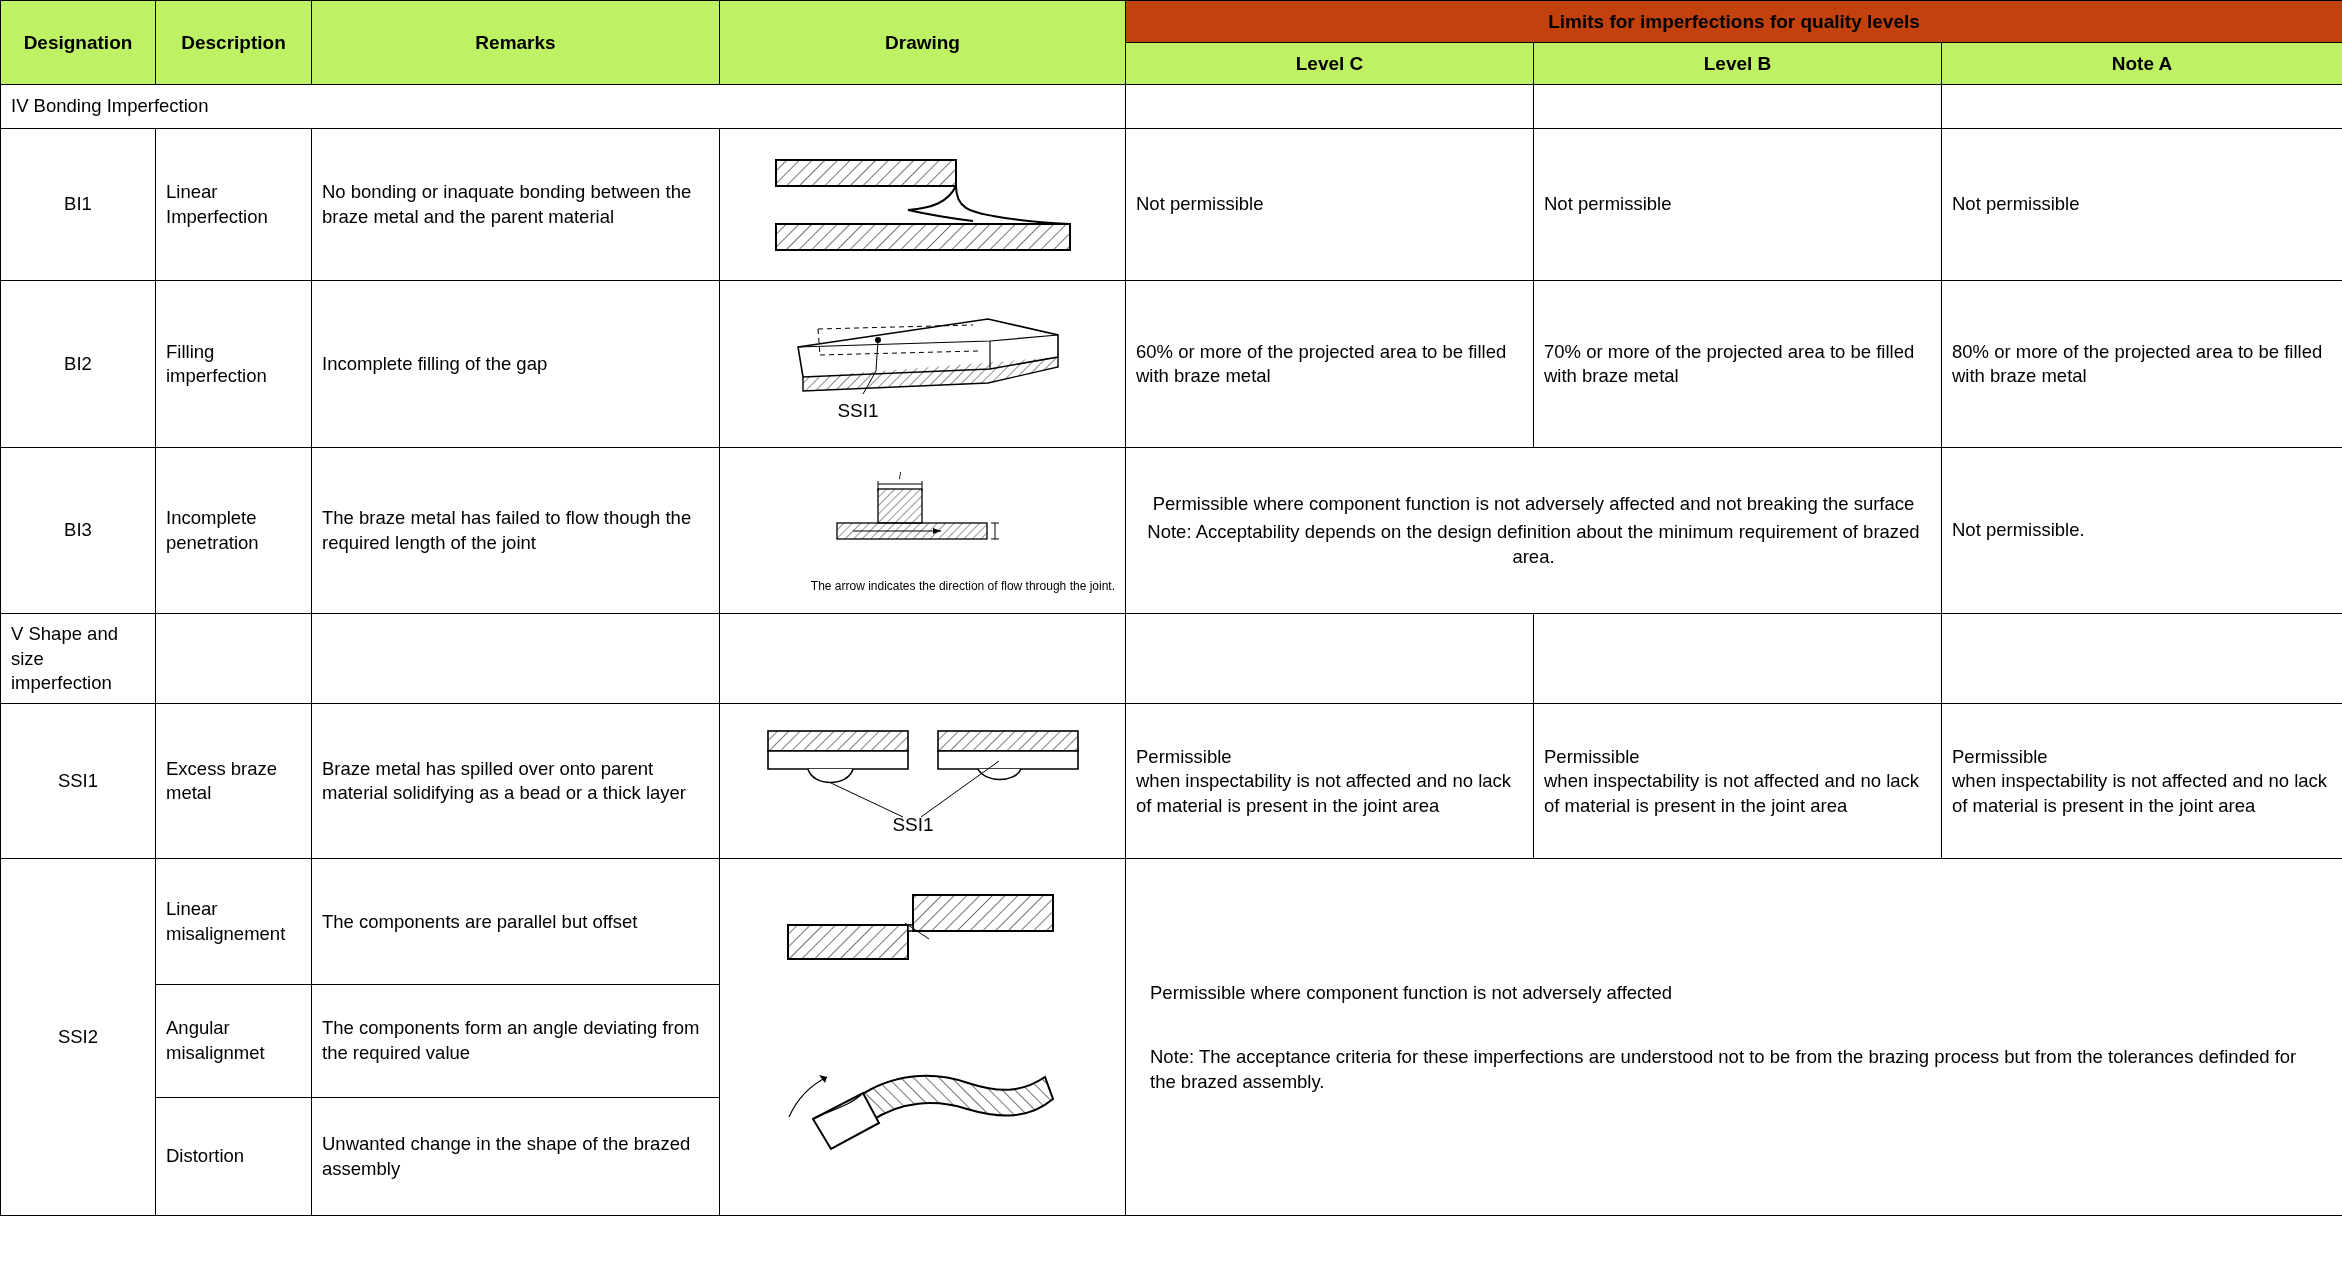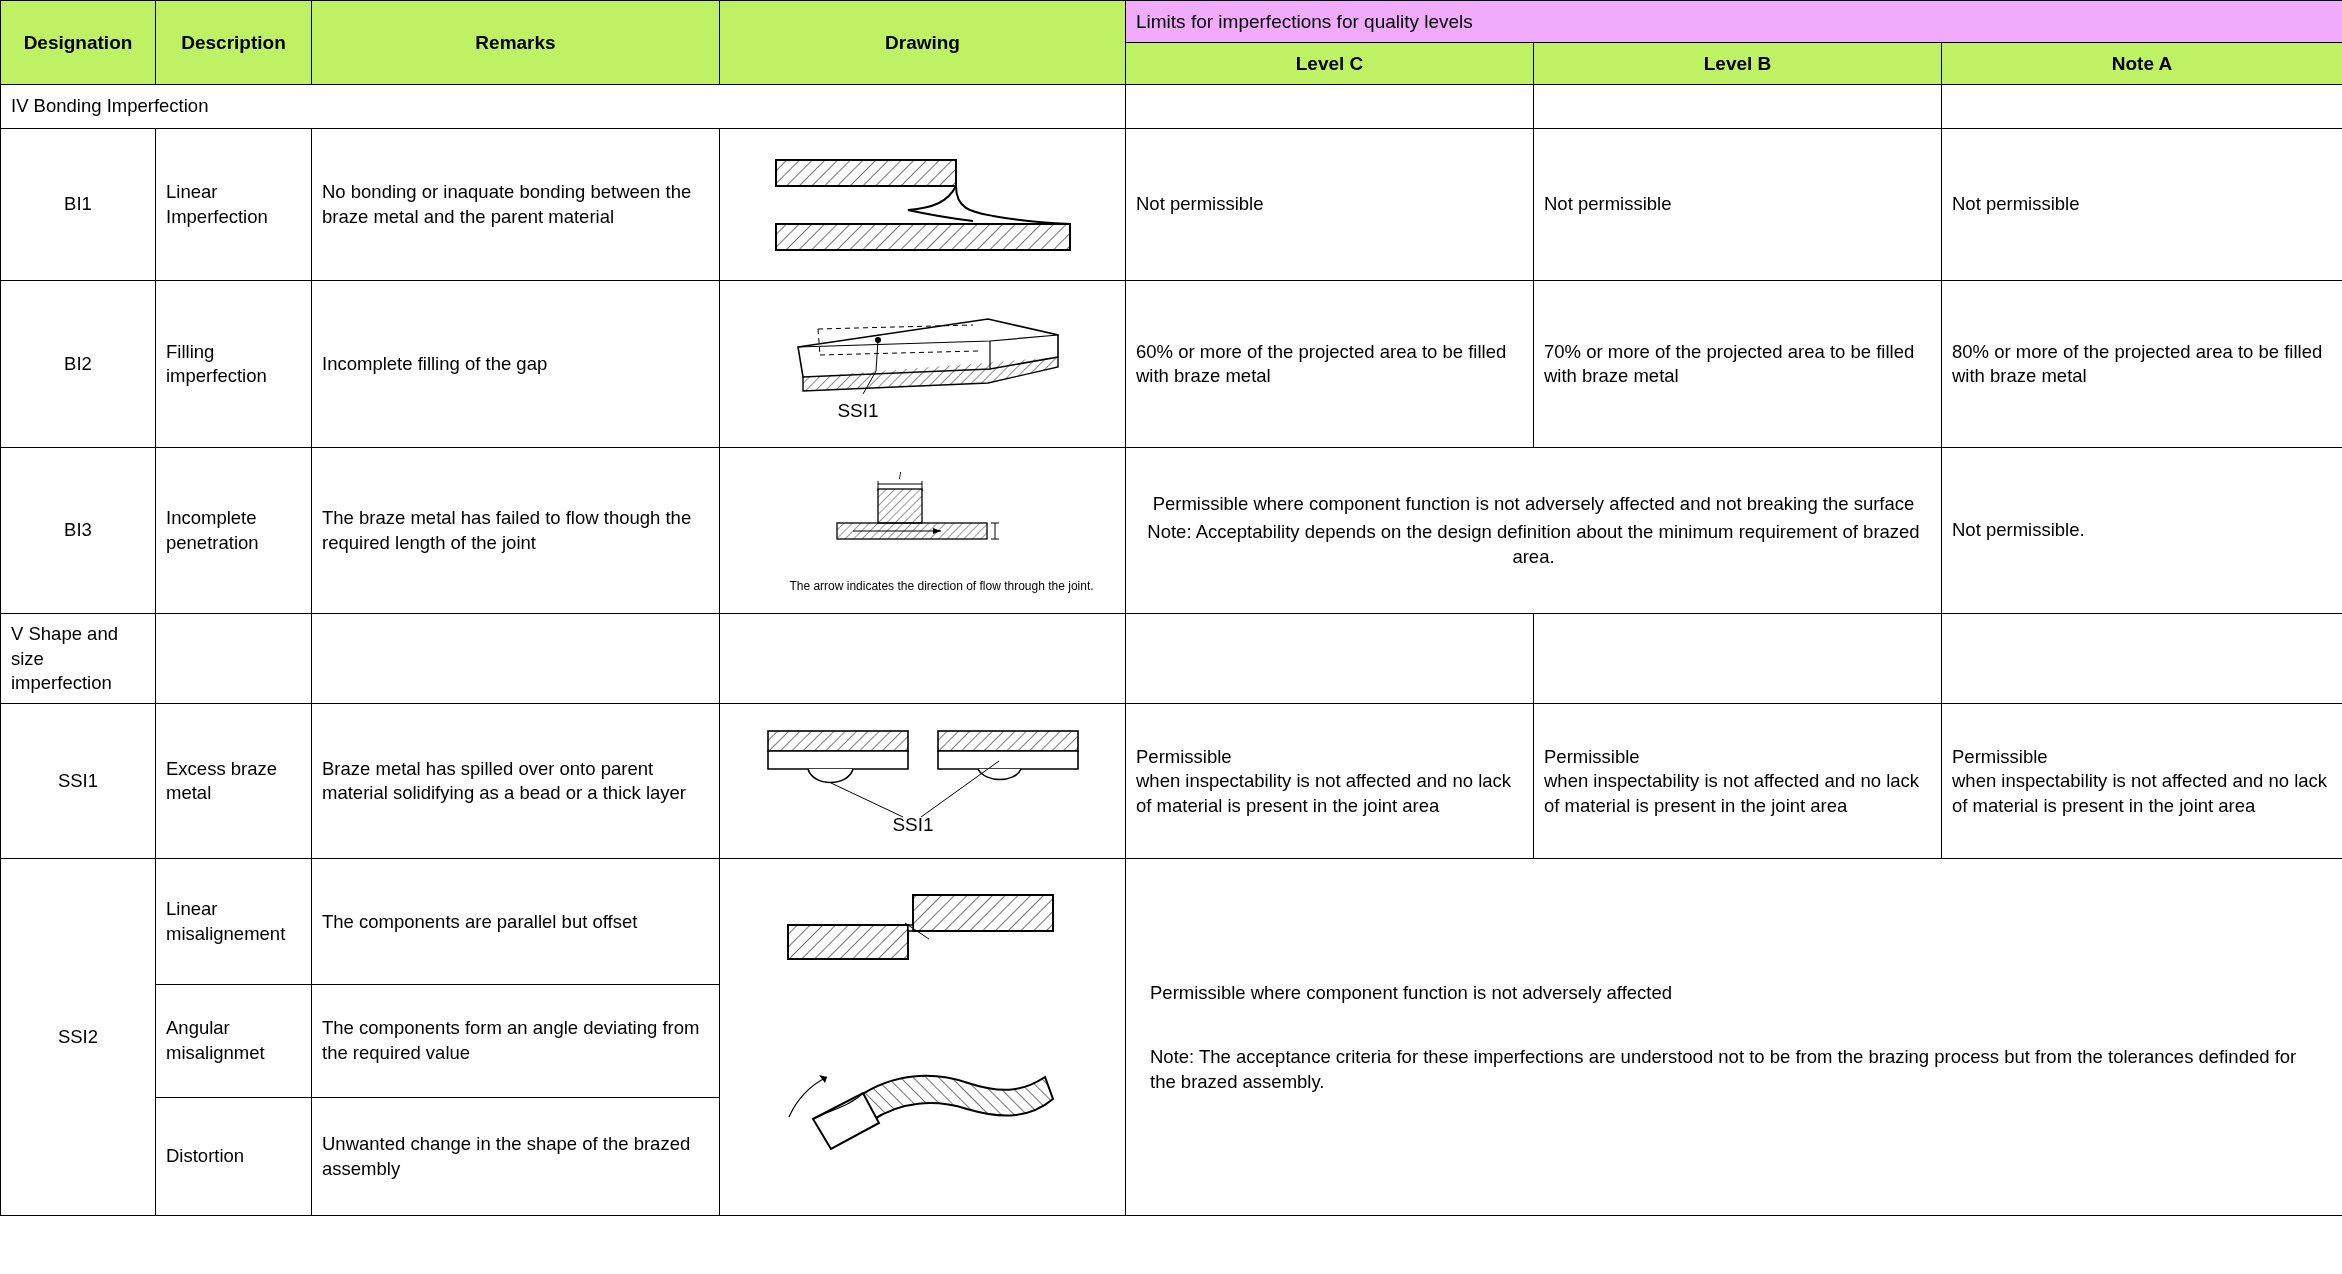--- a/index.html
+++ b/index.html
@@ -30,23 +30,23 @@
     box-sizing: border-box;
     overflow: hidden;
   }
   th.hdr {
     background: #bef264;
     font-weight: bold;
     text-align: center;
     font-size: 19px;
   }
   th.group {
-    background: #f0abfc;
-    font-weight: normal;
-    text-align: left;
+    background: #c2410c;
+    font-weight: bold;
+    text-align: center;
     font-size: 19px;
   }
   td.sect {
     font-weight: normal;
     text-align: left;
     vertical-align: middle;
     padding: 6px 6px;
     height: 44px;
   }
   td.blank { padding: 0; }
@@ -60,21 +60,21 @@
   .colw2 { width: 156px; }
   .colw3 { width: 408px; }
   .colw4 { width: 406px; }
   .colw5 { width: 408px; }
   .colw6 { width: 408px; }
   .colw7 { width: 401px; }
 
   .drawbox { display: block; margin: 0 auto; }
   .smallnote {
     font-size: 12px;
-    text-align: center;
+    text-align: right;
     line-height: 1.25;
     margin-top: 2px;
     padding-left: 38px;
   }
   .ctr-note {
     text-align: center;
   }
   .ctr-note .l1 { margin-bottom: 4px; }
   .blockline { display: block; }
 </style>

